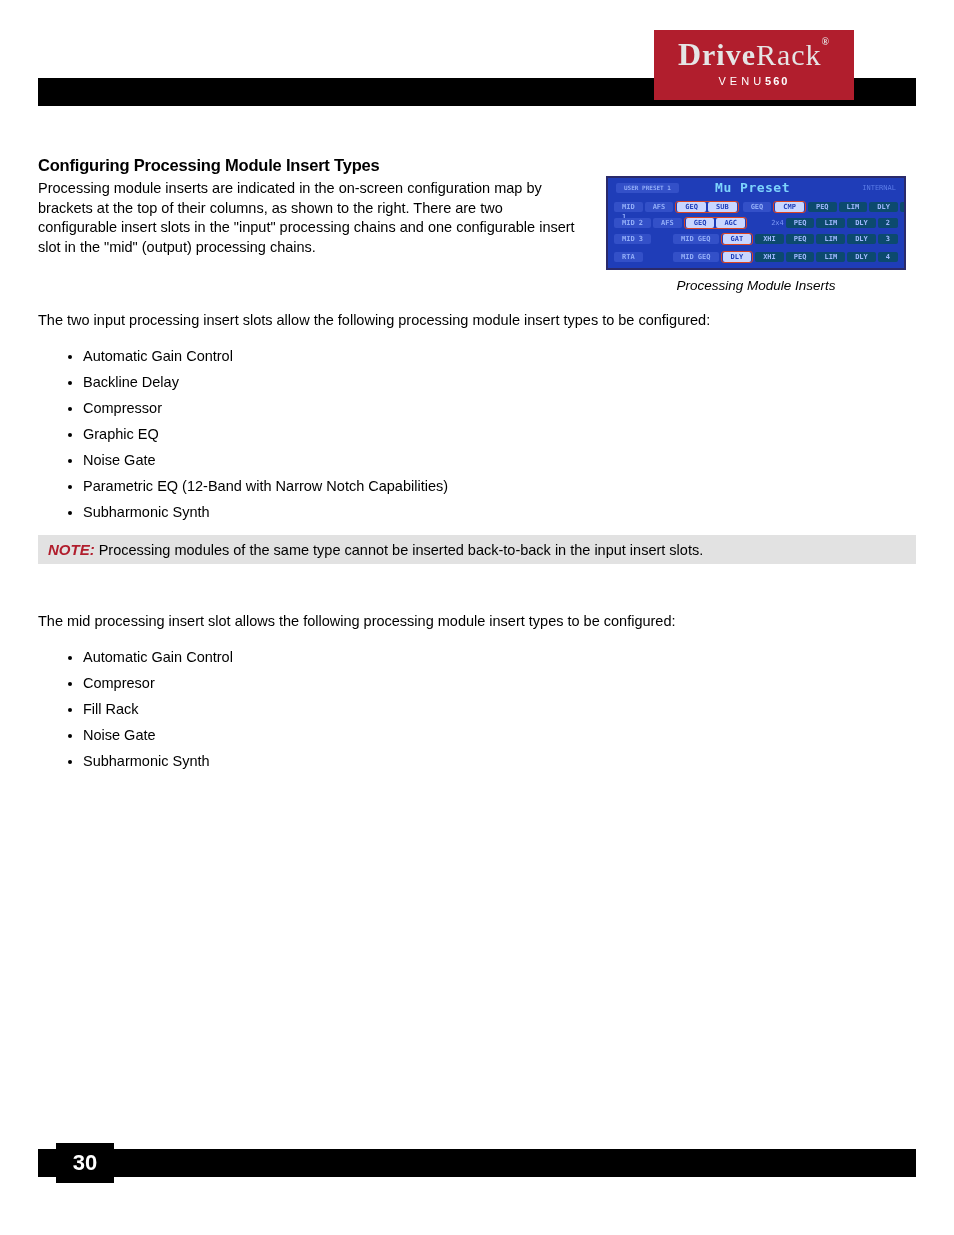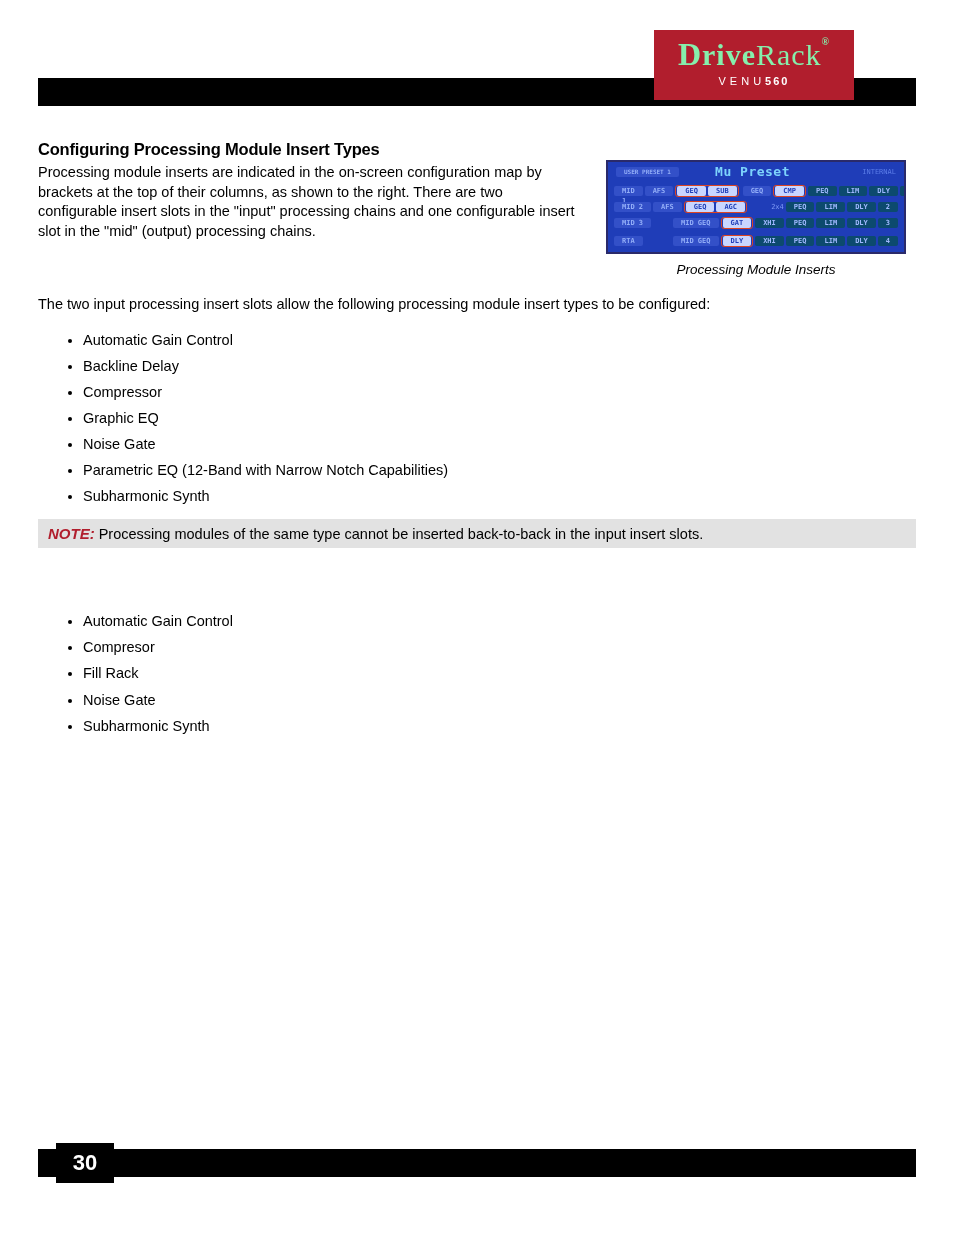--- a/index.html
+++ b/index.html
@@ -1,28 +1,28 @@
 <!DOCTYPE html>
 <html><head>
 <meta charset="utf-8">
 <style>
   * { box-sizing: border-box; margin: 0; padding: 0; }
   html, body { width: 954px; height: 1235px; background: #fff; font-family: "Helvetica Neue", Helvetica, Arial, sans-serif; color: #000; }
   .page { position: relative; width: 954px; height: 1235px; }
   .topbar { position: absolute; left: 38px; right: 38px; top: 78px; height: 28px; background: #000; }
   .brand-box { position: absolute; right: 100px; top: 30px; width: 200px; height: 72px; background: #b11e2d; border-bottom: 2px solid #000; text-align: center; }
-  .brand-logo { color: #86efac; font-weight: 600; letter-spacing: 1px; margin-top: 6px; font-size: 30px; font-family: "Times New Roman", serif; }
+  .brand-logo { color: #e5e5e5; font-weight: 600; letter-spacing: 1px; margin-top: 6px; font-size: 30px; font-family: "Times New Roman", serif; }
   .brand-logo .d { font-size: 32px; font-weight: 800; }
   .brand-logo .rack { font-weight: 400; }
   .brand-model { color: #fff; font-size: 11px; letter-spacing: 4px; margin-top: 2px; }
   .brand-model .bold { font-weight: 800; letter-spacing: 2px; }
   .content { position: absolute; left: 38px; right: 38px; top: 140px; }
   .section-heading { font-weight: 900; font-size: 16.5px; letter-spacing: -0.2px; font-family: Arial, Helvetica, sans-serif; margin-bottom: 4px; }
   .para { font-size: 14.5px; line-height: 1.35; font-weight: 300; }
-  .intro-wrap { display: flex; gap: 20px; align-items: flex-start; }
+  .intro-wrap { display: flex; gap: 20px; align-items: flex-start; margin-top: 16px; }
   .intro-text { flex: 1; }
   .fig-col { width: 320px; }
   .fig-img { border: 2px solid #2a2a6a; background: #1f3db8; width: 300px; height: 94px; margin: 20px auto 8px auto; position: relative; overflow: hidden; font-family: monospace; }
   .fig-caption { font-style: italic; font-size: 13.5px; text-align: center; font-weight: 500; }
   ul.bullets { margin: 12px 0 10px 45px; }
   ul.bullets li { font-size: 14.5px; font-weight: 300; line-height: 1.8; list-style: disc; }
   .note-box { background: #e2e2e2; padding: 6px 10px; font-size: 14.5px; font-weight: 300; margin-top: 6px; }
   .note-label { font-weight: 900; font-style: italic; color: #b11e2d; font-family: Arial, sans-serif; font-size: 15px; }
   .spacer { height: 48px; }
   .footer-bar { position: absolute; left: 38px; right: 38px; bottom: 58px; height: 28px; background: #000; }
@@ -141,20 +141,21 @@
         <li>Parametric EQ (12-Band with Narrow Notch Capabilities)</li>
         <li>Subharmonic Synth</li>
       </ul>
 
     <div class="note-box">
       <span class="note-label">NOTE:</span><span> Processing modules of the same type cannot be inserted back-to-back in the input insert slots.</span>
     </div>
 
     <div class="spacer"></div>
 
+    <p class="para">The mid processing insert slot allows the following processing module insert types to be configured:</p>
     <ul class="bullets" id="mid-list">
         <li>Automatic Gain Control</li>
         <li>Compresor</li>
         <li>Fill Rack</li>
         <li>Noise Gate</li>
         <li>Subharmonic Synth</li>
       </ul>
   </div>
 
   <div class="footer-bar"></div>

